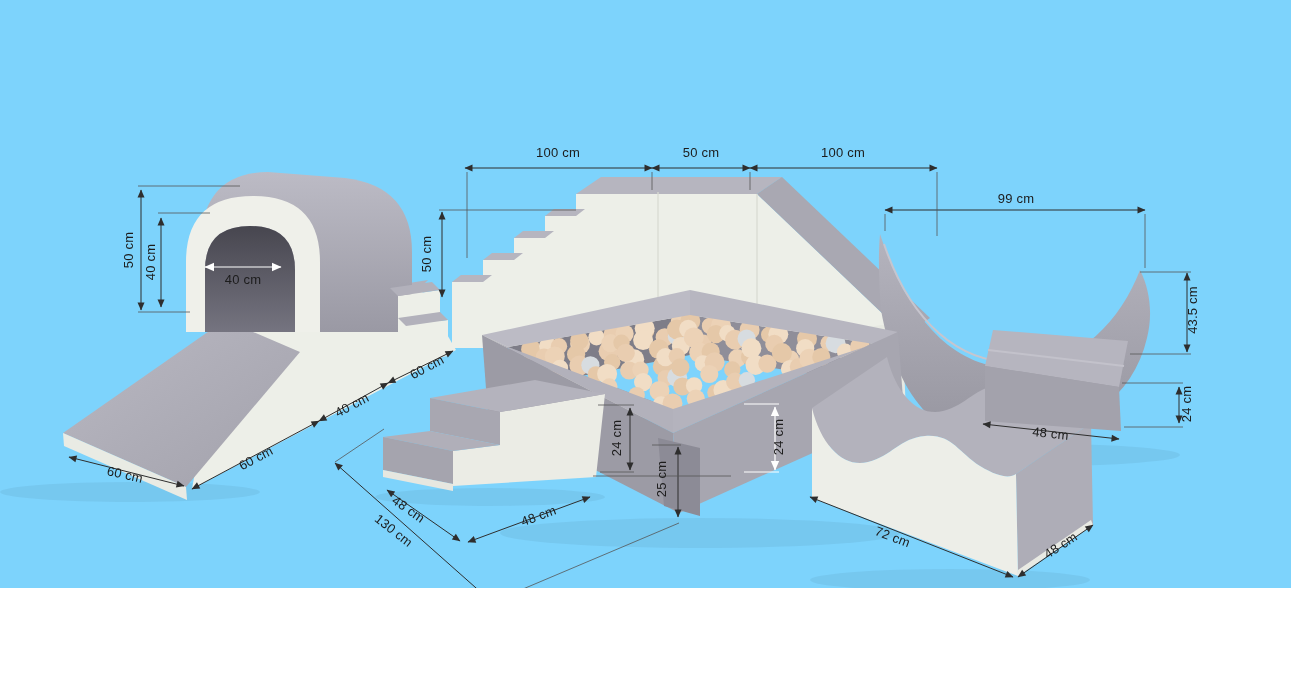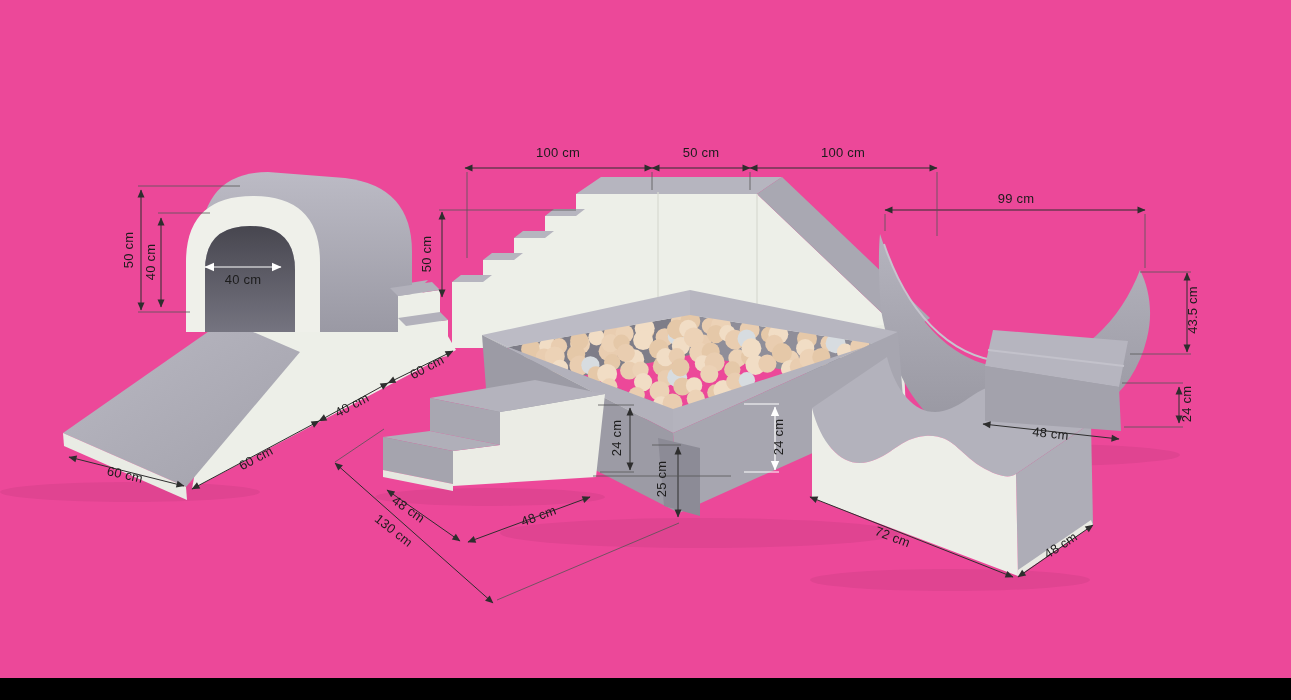--- a/index.html
+++ b/index.html
@@ -1,16 +1,16 @@
 <!DOCTYPE html>
 <html><head>
 <meta charset="utf-8">
 <style>
   html,body{margin:0;padding:0;background:#ffffff;}
-  .stage{position:relative;width:1291px;height:700px;background:#ec4899;overflow:hidden;
+  .stage{position:relative;width:1291px;height:588px;background:#7dd3fc;overflow:hidden;
          font-family:"Liberation Sans", sans-serif;}
   svg{position:absolute;left:0;top:0;}
   text{font-family:"Liberation Sans", sans-serif;font-size:13px;fill:#1c1c1c;letter-spacing:.2px;}
   .dimline{stroke:#2e2e2e;stroke-width:1;fill:none;}
   .extline{stroke:#555555;stroke-width:0.8;fill:none;}
   .seam{stroke:#d9dbd3;stroke-width:1.3;}
 </style>
 </head>
 <body>
 

